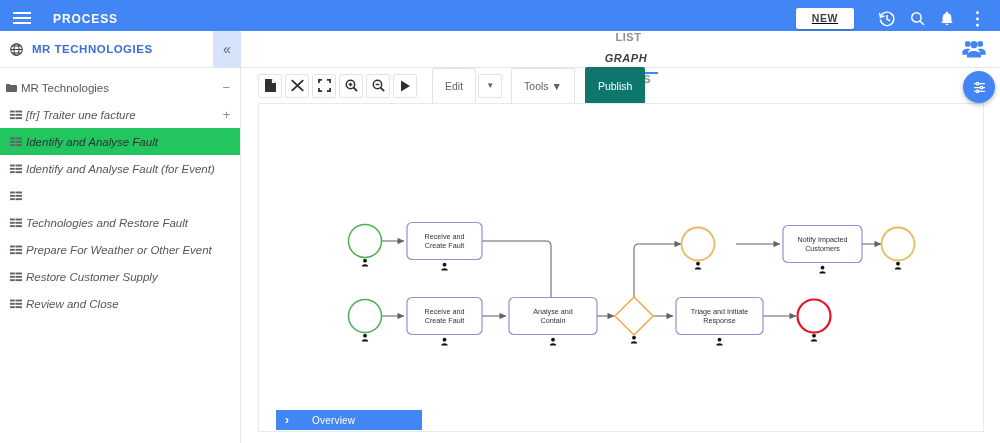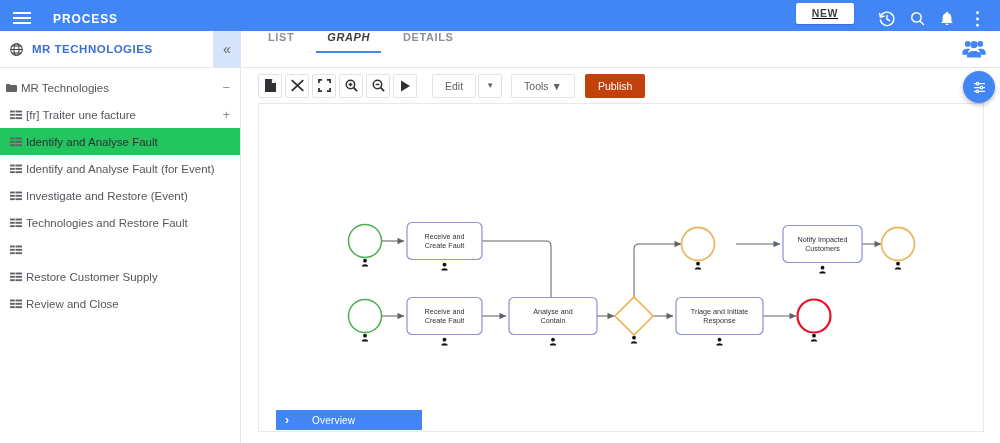--- a/index.html
+++ b/index.html
@@ -18,21 +18,21 @@
   }
   .hamburger { width: 18px; height: 13px; margin-left: 13px; position: relative; cursor: pointer; }
   .hamburger i { position: absolute; left: 0; width: 18px; height: 2px; background: #fff; display: block; }
   .hamburger i:nth-child(1){ top: 0; }
   .hamburger i:nth-child(2){ top: 5px; }
   .hamburger i:nth-child(3){ top: 10px; }
   .app-title {
     color: #fff; font-size: 12px; font-weight: bold; letter-spacing: .9px;
     margin-left: 22px;
   }
-  .appbar-right { margin-left: auto; display: flex; align-items: flex-start; height: 31px; text-decoration: underline; }
+  .appbar-right { margin-left: auto; display: flex; align-items: center; height: 31px; text-decoration: underline; }
   .new-btn {
     background: #fff; color: #3c4043; font-size: 10.5px; font-weight: bold;
     letter-spacing: .6px; padding: 4px 16px; border: none; border-radius: 2px;
     margin-right: 18px; cursor: pointer; line-height: 13px;
     box-shadow: 0 1px 2px rgba(0,0,0,.18);
   }
   .ic-btn {
     width: 30px; height: 31px; display: flex; align-items: center; justify-content: center;
     cursor: pointer;
   }
@@ -60,33 +60,33 @@
   
   .sidebar {
     position: absolute; top: 68px; left: 0; width: 241px; height: 375px;
     background: #fff; border-right: 1px solid #e3e6ea; overflow: hidden;
   }
   .tree-row {
     height: 27px; display: flex; align-items: center; position: relative;
     font-size: 11.5px; color: #52575c; cursor: pointer; padding-right: 10px;
   }
   .tree-row.root { padding-left: 6px; margin-top: 6px; }
-  .tree-row.child { padding-left: 10px; }
+  .tree-row.child { padding-left: 10px; font-style: italic; }
   .tree-row.selected { background: #22c55e; color: #2c3136; }
   .tree-label { margin-left: 4px; white-space: nowrap; }
   .tree-toggle { margin-left: auto; color: #8a8f94; font-size: 13px; line-height: 10px; }
   .ic-folder { width: 11px; height: 10px; flex: 0 0 auto; }
   .ic-proc { width: 12px; height: 10px; flex: 0 0 auto; }
 
   
   .pane { position: absolute; top: 31px; left: 241px; width: 759px; height: 412px; background:#fff; }
 
   .tabs {
     position: absolute; top: 0; left: 0; width: 759px; height: 37px;
-    border-bottom: 1px solid #e3e6ea; display: flex; align-items: flex-start;
+    border-bottom: 1px solid #e3e6ea; display: flex; align-items: center; flex-direction: column;
   }
   .tab {
     font-size: 11px; font-weight: bold; letter-spacing: .6px; color: #8b9096;
     padding: 0 11px 9px 11px; margin-left: 11px; cursor: pointer; position: relative;
   }
   .tab:first-child { margin-left: 16px; }
   .tab.active { color: #3c4043; font-style: italic; }
   .tab.active::after {
     content: ""; position: absolute; left: 0; right: 0; bottom: -1px; height: 2px;
     background: #4285f4;
@@ -100,31 +100,31 @@
     position: absolute; top: 37px; left: 0; width: 759px; height: 35px;
     display: flex; align-items: center; padding-left: 17px;
   }
   .tb-ic {
     width: 24px; height: 24px; background: #fff; border: 1px solid #e0e3e7;
     border-radius: 2px; margin-right: 3px; display: flex; align-items: center;
     justify-content: center; cursor: pointer;
   }
   .tb-gap { width: 12px; }
   .tb-txt {
-    height: 24px; background: #fff; border: 1px solid #e0e3e7; border-radius: 2px;
+    height: 36px; background: #fff; border: 1px solid #e0e3e7; border-radius: 2px;
     font-size: 10.5px; color: #5f6368; display: flex; align-items: center;
     justify-content: center; padding: 0 12px; cursor: pointer; margin-right: 2px;
   }
   .tb-caret {
     height: 24px; width: 24px; background: #fff; border: 1px solid #e0e3e7;
     border-radius: 2px; display: flex; align-items: center; justify-content: center;
     cursor: pointer; color: #5f6368; font-size: 8px;
   }
   .tb-publish {
-    height: 24px; background: #c2410c; color: #fff; border: none; border-radius: 2px;
+    height: 37px; background: #0f766e; color: #fff; border: none; border-radius: 2px;
     font-size: 10.5px; padding: 0 13px; display: flex; align-items: center;
     cursor: pointer; margin-left: 8px;
   }
 
   
   .canvas-wrap {
     position: absolute; top: 72px; left: 17px; width: 726px; height: 329px;
     border: 1px solid #e6e9ed; background: #fff; overflow: hidden;
   }
   .canvas-wrap svg { display: block; }
@@ -258,21 +258,20 @@
         </div>
         <div class="tree-row child">
           <span class="ic-proc"><svg width="12" height="10" viewBox="0 0 14 11" fill="#5f6368">
               <rect x="0" y="0.3" width="5.6" height="2.2"></rect>
               <rect x="6.4" y="0.3" width="7.6" height="2.2"></rect>
               <rect x="0" y="4.2" width="5.6" height="2.2"></rect>
               <rect x="6.4" y="4.2" width="7.6" height="2.2"></rect>
               <rect x="0" y="8.1" width="5.6" height="2.2"></rect>
               <rect x="6.4" y="8.1" width="7.6" height="2.2"></rect>
             </svg></span>
-          <span class="tree-label">Investigate and Restore (Event)</span>
         </div>
         <div class="tree-row child">
           <span class="ic-proc"><svg width="12" height="10" viewBox="0 0 14 11" fill="#5f6368">
               <rect x="0" y="0.3" width="5.6" height="2.2"></rect>
               <rect x="6.4" y="0.3" width="7.6" height="2.2"></rect>
               <rect x="0" y="4.2" width="5.6" height="2.2"></rect>
               <rect x="6.4" y="4.2" width="7.6" height="2.2"></rect>
               <rect x="0" y="8.1" width="5.6" height="2.2"></rect>
               <rect x="6.4" y="8.1" width="7.6" height="2.2"></rect>
             </svg></span>
@@ -280,20 +279,21 @@
         </div>
         <div class="tree-row child">
           <span class="ic-proc"><svg width="12" height="10" viewBox="0 0 14 11" fill="#5f6368">
               <rect x="0" y="0.3" width="5.6" height="2.2"></rect>
               <rect x="6.4" y="0.3" width="7.6" height="2.2"></rect>
               <rect x="0" y="4.2" width="5.6" height="2.2"></rect>
               <rect x="6.4" y="4.2" width="7.6" height="2.2"></rect>
               <rect x="0" y="8.1" width="5.6" height="2.2"></rect>
               <rect x="6.4" y="8.1" width="7.6" height="2.2"></rect>
             </svg></span>
+          <span class="tree-label">Prepare For Weather or Other Event</span>
         </div>
         <div class="tree-row child">
           <span class="ic-proc"><svg width="12" height="10" viewBox="0 0 14 11" fill="#5f6368">
               <rect x="0" y="0.3" width="5.6" height="2.2"></rect>
               <rect x="6.4" y="0.3" width="7.6" height="2.2"></rect>
               <rect x="0" y="4.2" width="5.6" height="2.2"></rect>
               <rect x="6.4" y="4.2" width="7.6" height="2.2"></rect>
               <rect x="0" y="8.1" width="5.6" height="2.2"></rect>
               <rect x="6.4" y="8.1" width="7.6" height="2.2"></rect>
             </svg></span>

